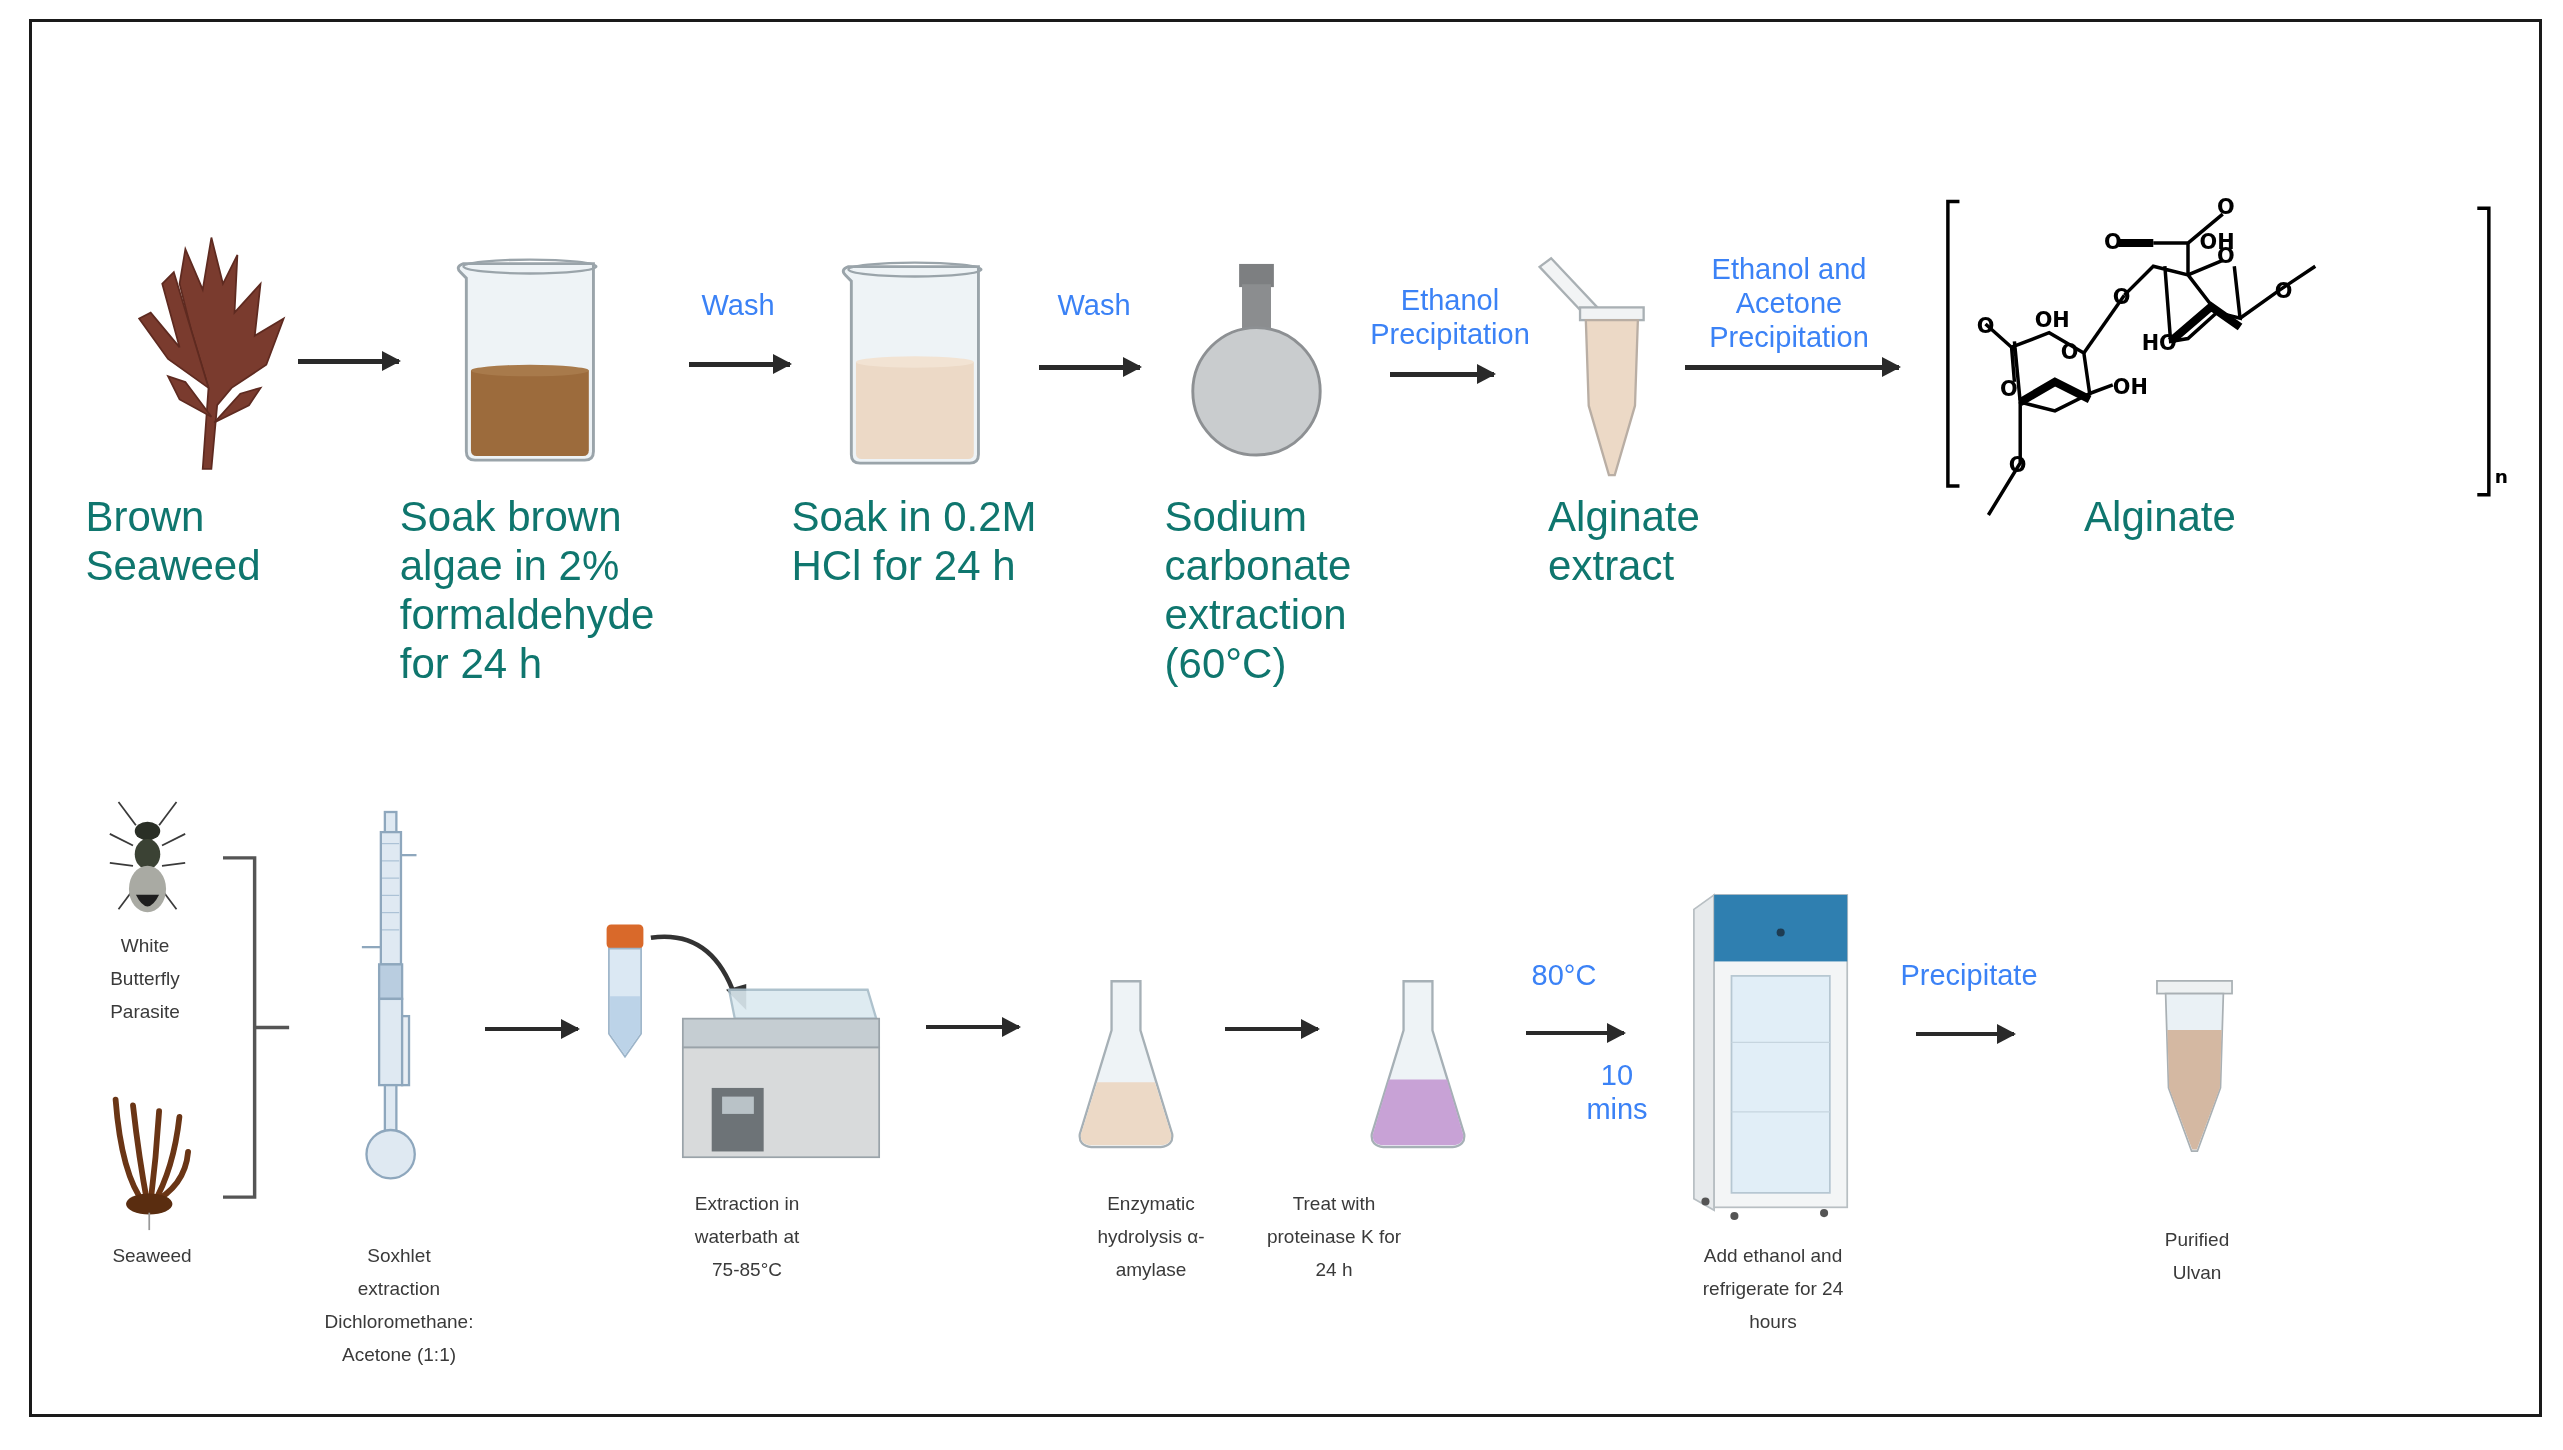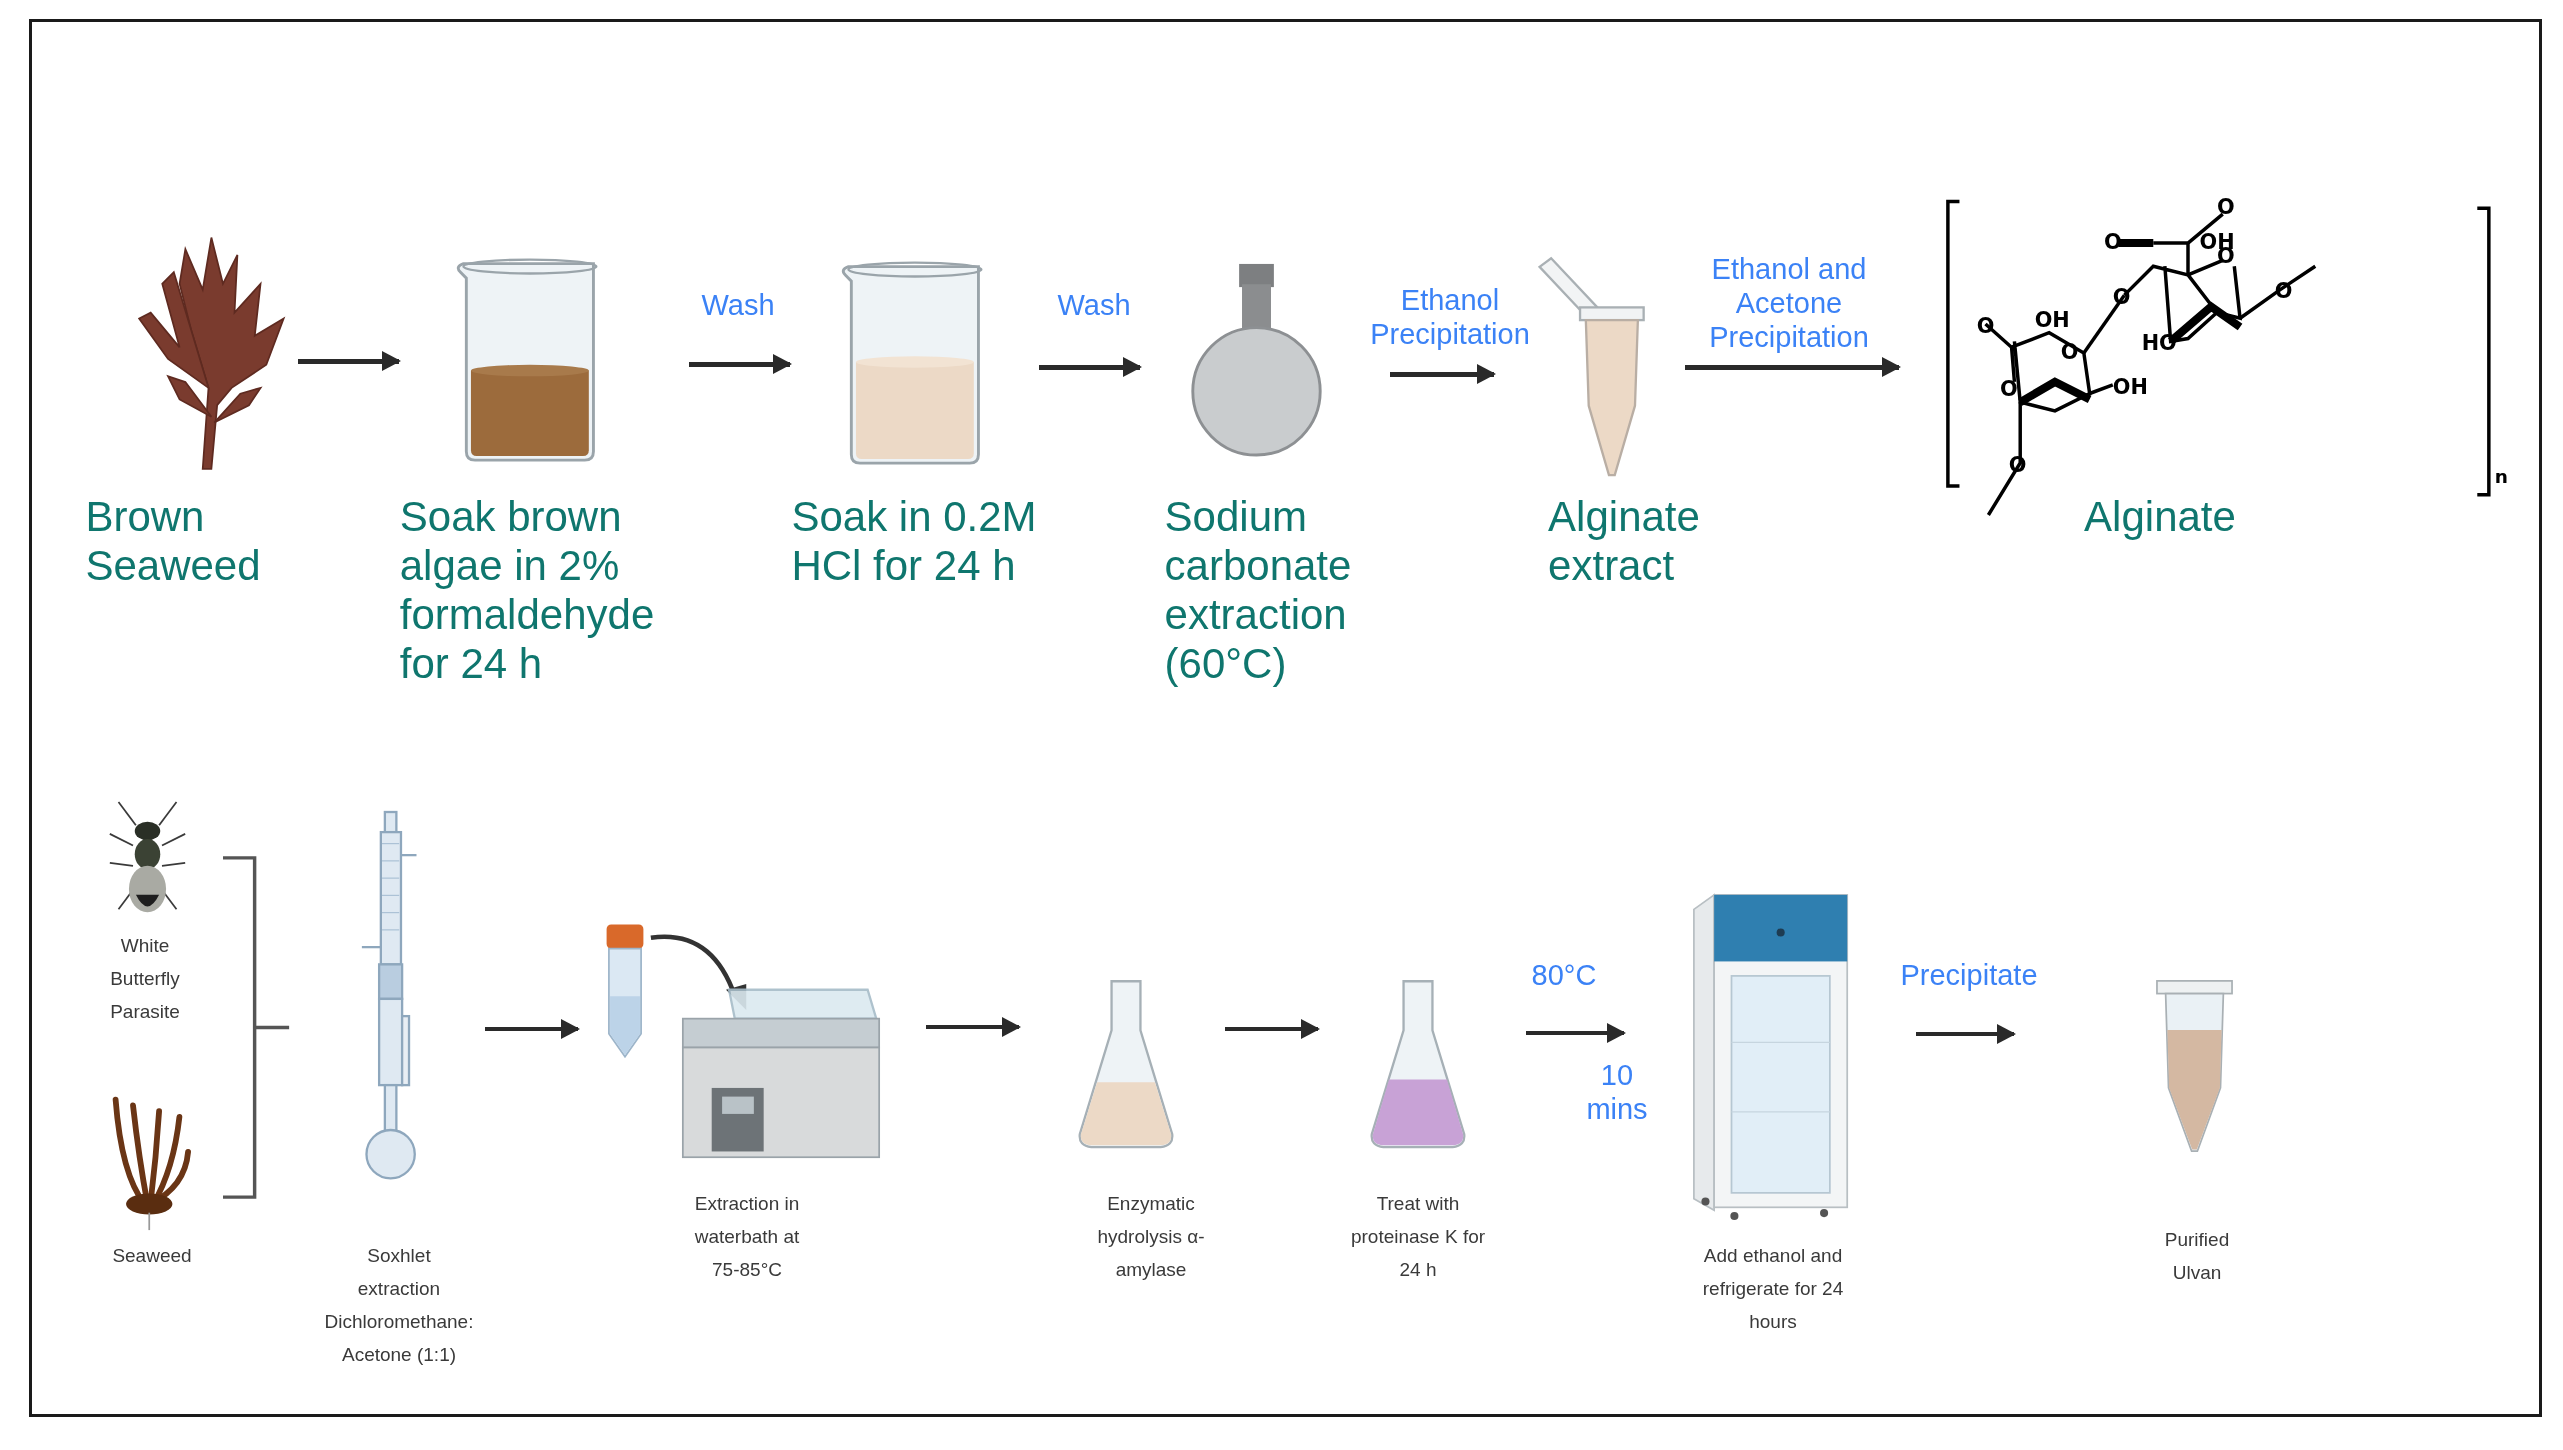--- a/index.html
+++ b/index.html
@@ -211,21 +211,21 @@
 </svg>
 <div class="lbl-sm" style="left:1128px;top:1187px;margin-left:23px;">Enzymatic
 hydrolysis α-
 amylase</div>
 <div class="arrow" style="left:1225px;top:1027px;width:93px;height:3.5px;"></div>
 
 <svg style="left:1366px;top:978px;" width="104" height="174" viewBox="0 0 180 300">
   <path d="M65 5 L115 5 L115 90 L170 270 Q172 290 150 292 L30 292 Q8 290 10 270 L65 90 Z" fill="#eef3f6" stroke="#a6b0b6" stroke-width="4"></path>
   <path d="M40 175 L140 175 L168 270 Q170 288 150 289 L30 289 Q10 288 12 270 Z" fill="#c8a2d6"></path>
 </svg>
-<div class="lbl-sm" style="left:1418px;top:1187px;text-align:center;">Treat with
+<div class="lbl-sm" style="left:1334px;top:1187px;text-align:center;">Treat with
 proteinase K for
 24 h</div>
 
 <div class="lbl-mid" style="left:1564px;top:958px;">80°C</div>
 <div class="arrow" style="left:1526px;top:1031px;width:98px;height:3.5px;"></div>
 <div class="lbl-mid" style="left:1581px;top:1058px;margin-left:36px;">10
 mins</div>
 
 <svg style="left:1691px;top:886px;" width="162" height="336" viewBox="0 0 280 580">
   <path d="M5 40 L40 15 L40 560 L5 540 Z" fill="#e7eaec" stroke="#b8bfc3" stroke-width="3"></path>

